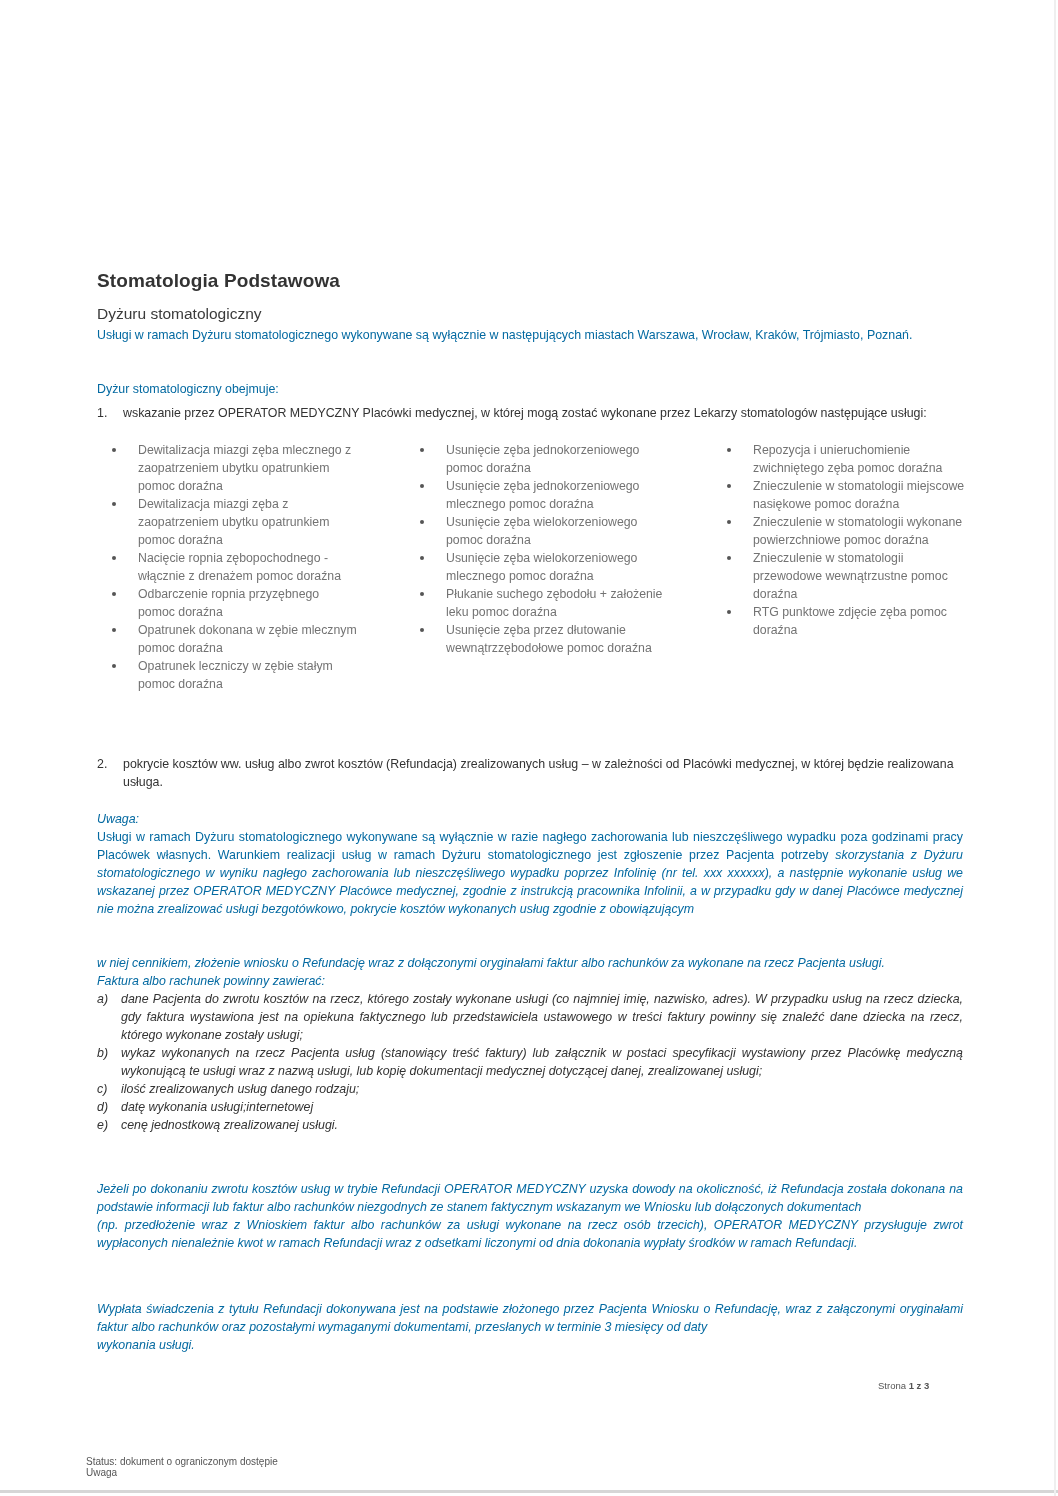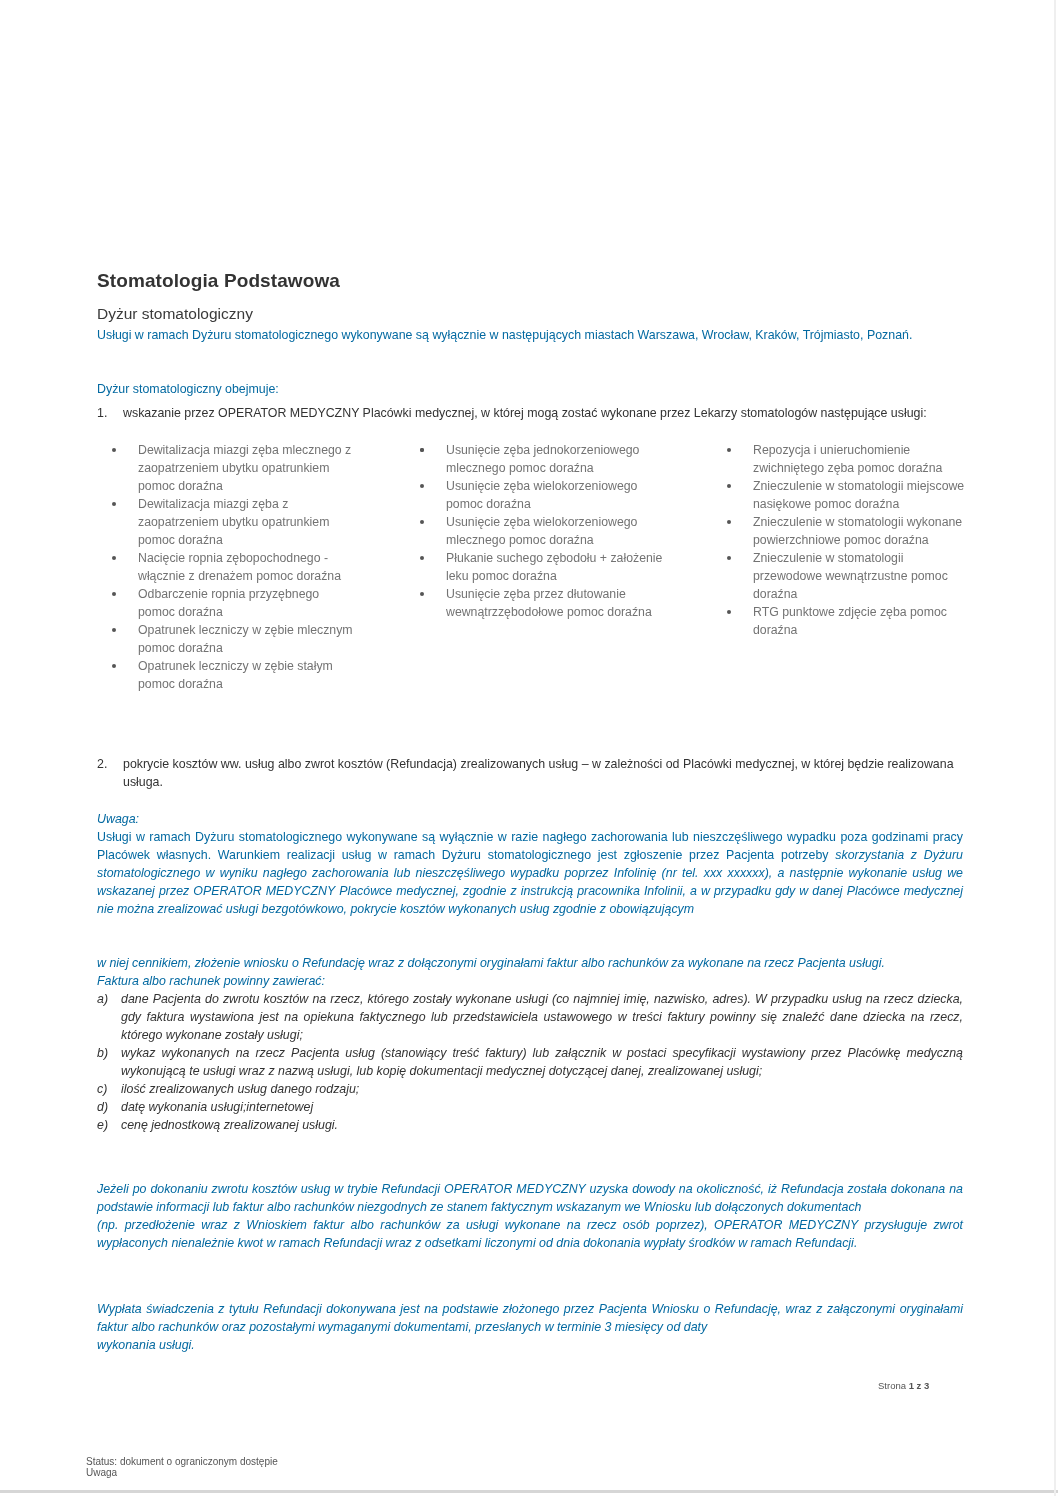--- a/index.html
+++ b/index.html
@@ -40,21 +40,21 @@
   .footer-right b { font-weight: bold; }
   .scan-edge { position: absolute; left: 0; top: 1490px; width: 1058px; height: 3px; background: #d6d6d6; }
   .scan-edge-r { position: absolute; left: 1054px; top: 0; width: 2px; height: 1496px; background: #efefef; }
 </style>
 </head>
 <body>
 
 <div class="page">
 
   <div class="h1">Stomatologia Podstawowa</div>
-  <div class="h2">Dyżur stomatologiczny</div>
+  <div class="h2">Dyżuru stomatologiczny</div>
 
   <div class="para intro">Usługi w ramach Dyżuru stomatologicznego wykonywane są wyłącznie w następujących miastach Warszawa, Wrocław, Kraków, Trójmiasto, Poznań.</div>
   <div class="para obejmuje">Dyżur stomatologiczny obejmuje:</div>
 
   <div class="num-item item1">
     <span class="n">1.</span>
     <span class="t">wskazanie przez OPERATOR MEDYCZNY Placówki medycznej, w której mogą zostać wykonane przez Lekarzy stomatologów następujące usługi:</span>
   </div>
 
   <div class="col col1">
@@ -69,31 +69,32 @@
     <div class="bullet">
         <span class="dot"></span>
         <span class="txt">Nacięcie ropnia zębopochodnego - włącznie z drenażem pomoc doraźna</span>
       </div>
     <div class="bullet">
         <span class="dot"></span>
         <span class="txt">Odbarczenie ropnia przyzębnego pomoc doraźna</span>
       </div>
     <div class="bullet">
         <span class="dot"></span>
-        <span class="txt">Opatrunek leczniczy w zębie mlecznym pomoc doraźna</span>
+        <span class="txt">Opatrunek dokonana w zębie mlecznym pomoc doraźna</span>
       </div>
     <div class="bullet">
         <span class="dot"></span>
         <span class="txt">Opatrunek leczniczy w zębie stałym pomoc doraźna</span>
       </div>
   </div>
 
   <div class="col col2">
     <div class="bullet">
         <span class="dot"></span>
+        <span class="txt">Usunięcie zęba jednokorzeniowego pomoc doraźna</span>
       </div>
     <div class="bullet">
         <span class="dot"></span>
         <span class="txt">Usunięcie zęba jednokorzeniowego mlecznego pomoc doraźna</span>
       </div>
     <div class="bullet">
         <span class="dot"></span>
         <span class="txt">Usunięcie zęba wielokorzeniowego pomoc doraźna</span>
       </div>
     <div class="bullet">
@@ -152,21 +153,21 @@
   <div class="letter-list letters">
     <div class="li"><span class="ll">a)</span><span>dane Pacjenta do zwrotu kosztów na rzecz, którego zostały wykonane usługi (co najmniej imię, nazwisko, adres). W przypadku usług na rzecz dziecka, gdy faktura wystawiona jest na opiekuna faktycznego lub przedstawiciela ustawowego w treści faktury powinny się znaleźć dane dziecka na rzecz, którego wykonane zostały usługi;</span></div>
     <div class="li"><span class="ll">b)</span><span>wykaz wykonanych na rzecz Pacjenta usług (stanowiący treść faktury) lub załącznik w postaci specyfikacji wystawiony przez Placówkę medyczną wykonującą te usługi wraz z nazwą usługi, lub kopię dokumentacji medycznej dotyczącej danej, zrealizowanej usługi;</span></div>
     <div class="li"><span class="ll">c)</span><span>ilość zrealizowanych usług danego rodzaju;</span></div>
     <div class="li"><span class="ll">d)</span><span>datę wykonania usługi;internetowej</span></div>
     <div class="li"><span class="ll">e)</span><span>cenę jednostkową zrealizowanej usługi.</span></div>
   </div>
 
   <div class="para jezeli it">
     <div>Jeżeli po dokonaniu zwrotu kosztów usług w trybie Refundacji OPERATOR MEDYCZNY uzyska dowody na okoliczność, iż Refundacja została dokonana na podstawie informacji lub faktur albo rachunków niezgodnych ze stanem faktycznym wskazanym we Wniosku lub dołączonych dokumentach</div>
-    <div>(np. przedłożenie wraz z Wnioskiem faktur albo rachunków za usługi wykonane na rzecz osób poprzez), OPERATOR MEDYCZNY przysługuje zwrot wypłaconych nienależnie kwot w ramach Refundacji wraz z odsetkami liczonymi od dnia dokonania wypłaty środków w ramach Refundacji.</div>
+    <div>(np. przedłożenie wraz z Wnioskiem faktur albo rachunków za usługi wykonane na rzecz osób trzecich), OPERATOR MEDYCZNY przysługuje zwrot wypłaconych nienależnie kwot w ramach Refundacji wraz z odsetkami liczonymi od dnia dokonania wypłaty środków w ramach Refundacji.</div>
   </div>
 
   <div class="para wyplata it">
     <div>Wypłata świadczenia z tytułu Refundacji dokonywana jest na podstawie złożonego przez Pacjenta Wniosku o Refundację, wraz z załączonymi oryginałami faktur albo rachunków oraz pozostałymi wymaganymi dokumentami, przesłanych w terminie 3 miesięcy od daty</div>
     <div>wykonania usługi.</div>
   </div>
 
   <div class="footer-left">
     <div>Status: dokument o ograniczonym dostępie</div>
     <div>Uwaga</div>

